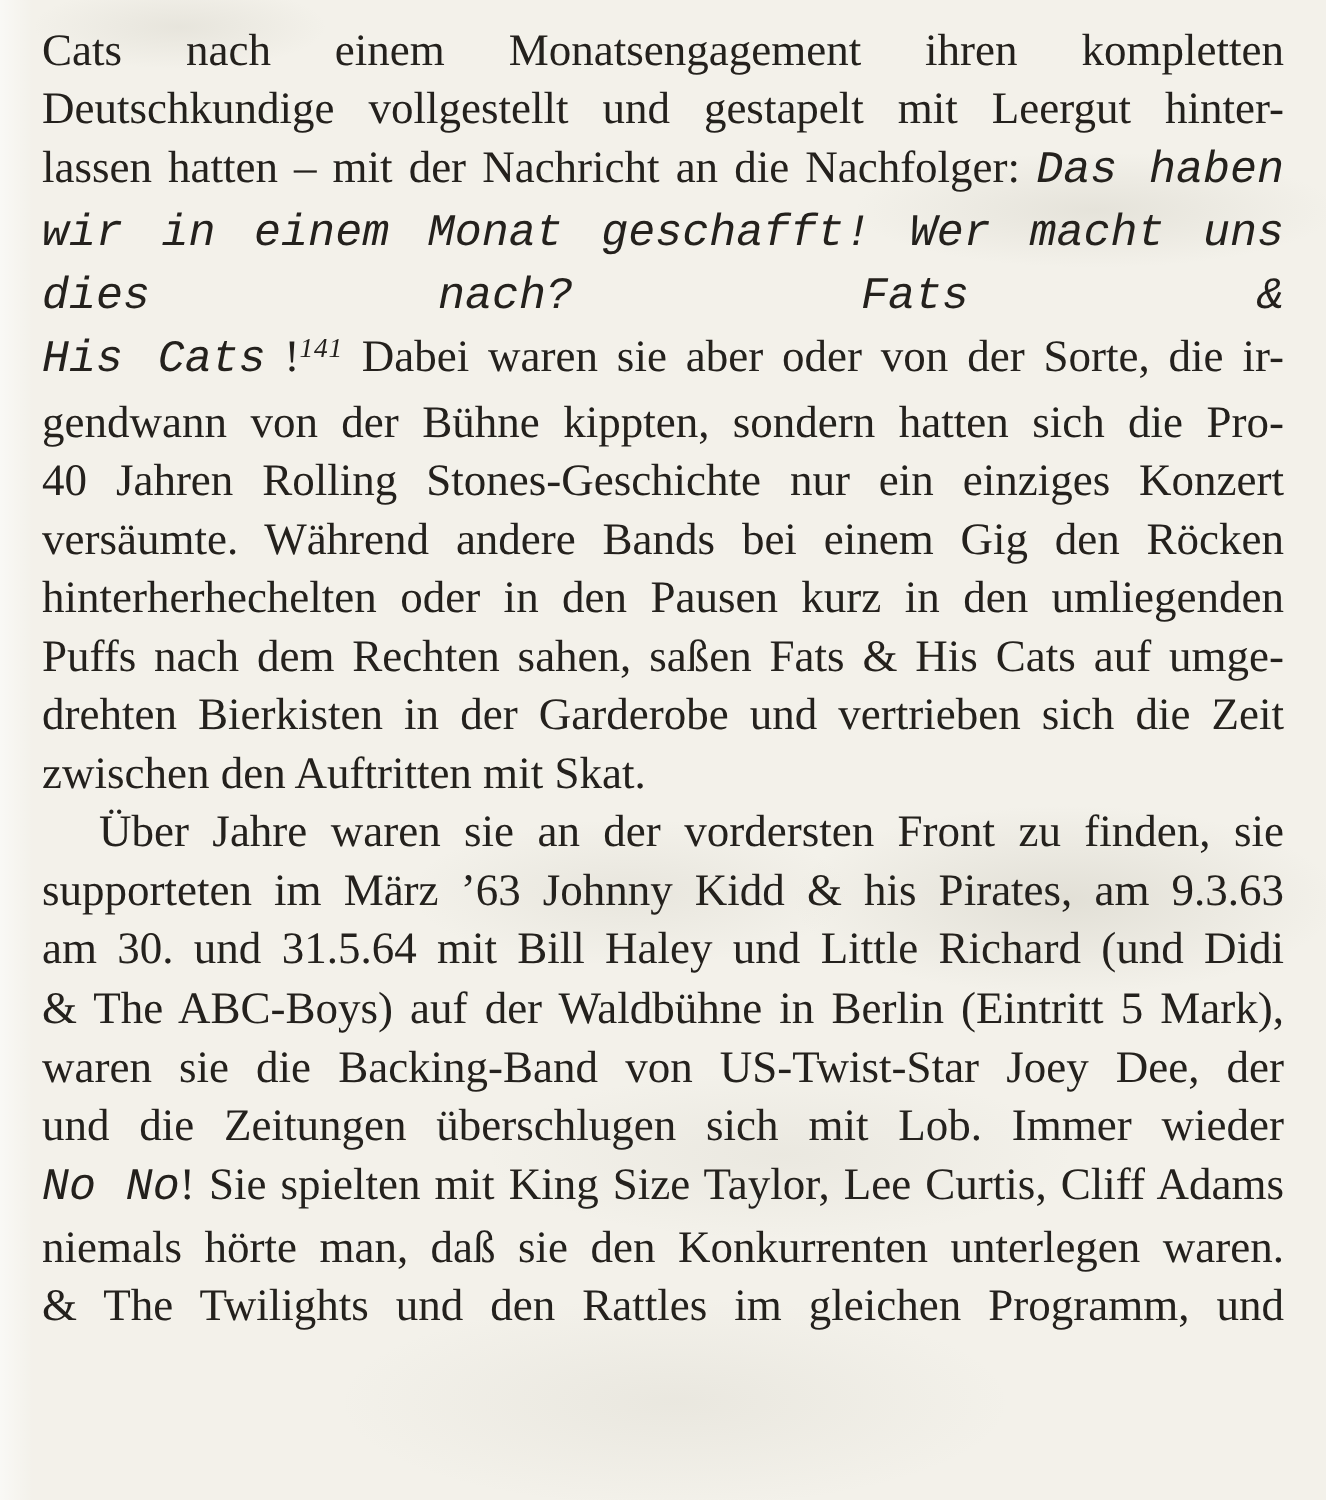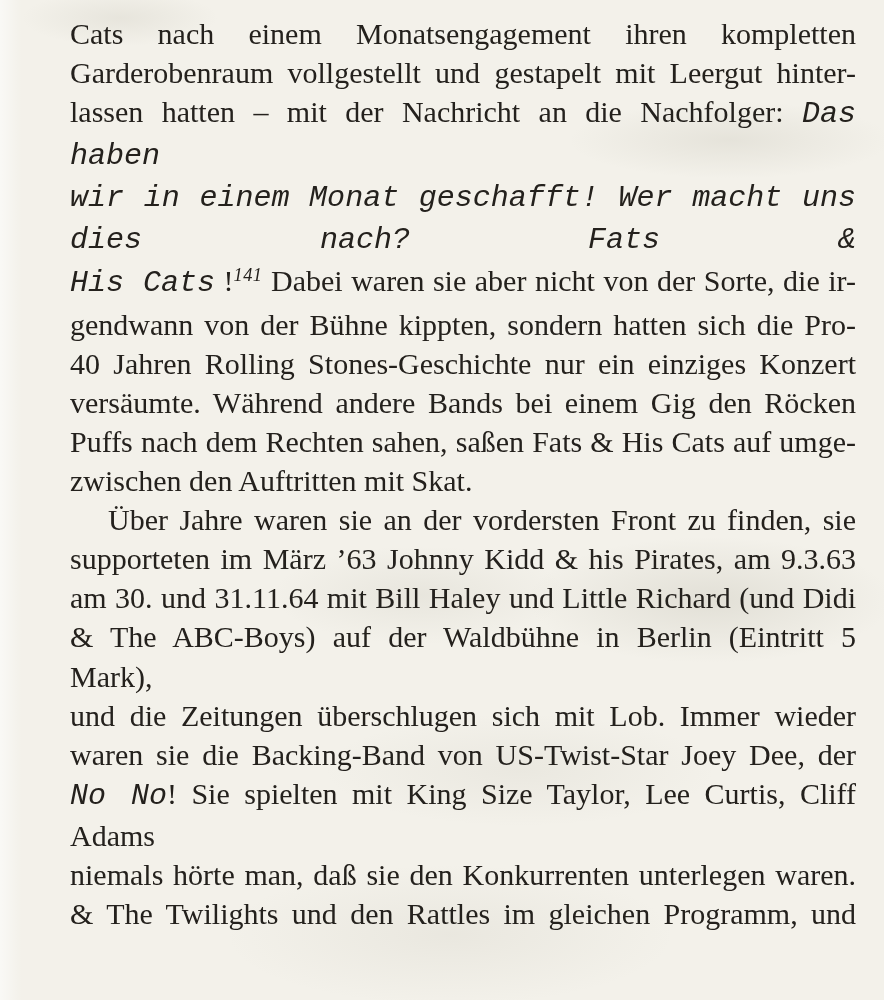--- a/index.html
+++ b/index.html
@@ -31,21 +31,20 @@
     font-family: "Liberation Serif", "DejaVu Serif", serif;
     font-size: 30px;
     line-height: 39.1px;
     color: #24211d;
     text-rendering: optimizeLegibility;
   }
   .line {
     text-align: justify;
     text-justify: inter-word;
     white-space: normal;
-    margin-left: 42px;
   }
   .line.just {
     text-align-last: justify;
     -moz-text-align-last: justify;
   }
   .line.indent {
     text-indent: 38px;
   }
   .seg-italic {
     font-style: italic;
@@ -59,35 +58,37 @@
     font-style: italic;
   }
 </style>
 </head>
 <body>
 
 <div class="scan-page">
   <div class="text-block" style="color: rgb(36, 33, 29);">
       <div>
         <div class="line just"><span>Cats nach einem Monatsengagement ihren kompletten</span></div>
-        <div class="line just"><span>Garderobenraum vollgestellt und gestapelt mit Leergut hinter-</span></div>
+        <div class="line just"><span>Deutschkundige vollgestellt und gestapelt mit Leergut hinter-</span></div>
         <div class="line just"><span>lassen hatten – mit der Nachricht an die Nachfolger: </span><span class="seg-italic">Das haben</span></div>
         <div class="line just"><span class="seg-italic">wir in einem Monat geschafft! Wer macht uns dies nach? Fats &amp;</span></div>
-        <div class="line just"><span class="seg-italic">His Cats</span><span> !</span><span class="sup">141</span><span> Dabei waren sie aber nicht von der Sorte, die ir-</span></div>
+        <div class="line just"><span class="seg-italic">His Cats</span><span> !</span><span class="sup">141</span><span> Dabei waren sie aber oder von der Sorte, die ir-</span></div>
         <div class="line just"><span>gendwann von der Bühne kippten, sondern hatten sich die Pro-</span></div>
         <div class="line just"><span>40 Jahren Rolling Stones-Geschichte nur ein einziges Konzert</span></div>
         <div class="line just"><span>versäumte. Während andere Bands bei einem Gig den Röcken</span></div>
+        <div class="line just"><span>hinterherhechelten oder in den Pausen kurz in den umliegenden</span></div>
         <div class="line just"><span>Puffs nach dem Rechten sahen, saßen Fats &amp; His Cats auf umge-</span></div>
+        <div class="line just"><span>drehten Bierkisten in der Garderobe und vertrieben sich die Zeit</span></div>
         <div class="line"><span>zwischen den Auftritten mit Skat.</span></div>
       </div>
       <div>
         <div class="line just indent"><span>Über Jahre waren sie an der vordersten Front zu finden, sie</span></div>
         <div class="line just"><span>supporteten im März ’63 Johnny Kidd &amp; his Pirates, am 9.3.63</span></div>
-        <div class="line just"><span>am 30. und 31.11.64 mit Bill Haley und Little Richard (und Didi</span></div>
+        <div class="line just"><span>am 30. und 31.5.64 mit Bill Haley und Little Richard (und Didi</span></div>
         <div class="line just"><span>&amp; The ABC-Boys) auf der Waldbühne in Berlin (Eintritt 5 Mark),</span></div>
+        <div class="line just"><span>waren sie die Backing-Band von US-Twist-Star Joey Dee, der</span></div>
         <div class="line just"><span>und die Zeitungen überschlugen sich mit Lob. Immer wieder</span></div>
-        <div class="line just"><span>waren sie die Backing-Band von US-Twist-Star Joey Dee, der</span></div>
         <div class="line just"><span class="seg-italic">No No</span><span>! Sie spielten mit King Size Taylor, Lee Curtis, Cliff Adams</span></div>
         <div class="line just"><span>niemals hörte man, daß sie den Konkurrenten unterlegen waren.</span></div>
         <div class="line just"><span>&amp; The Twilights und den Rattles im gleichen Programm, und</span></div>
       </div>
     </div>
 </div>
 
 </body></html>

